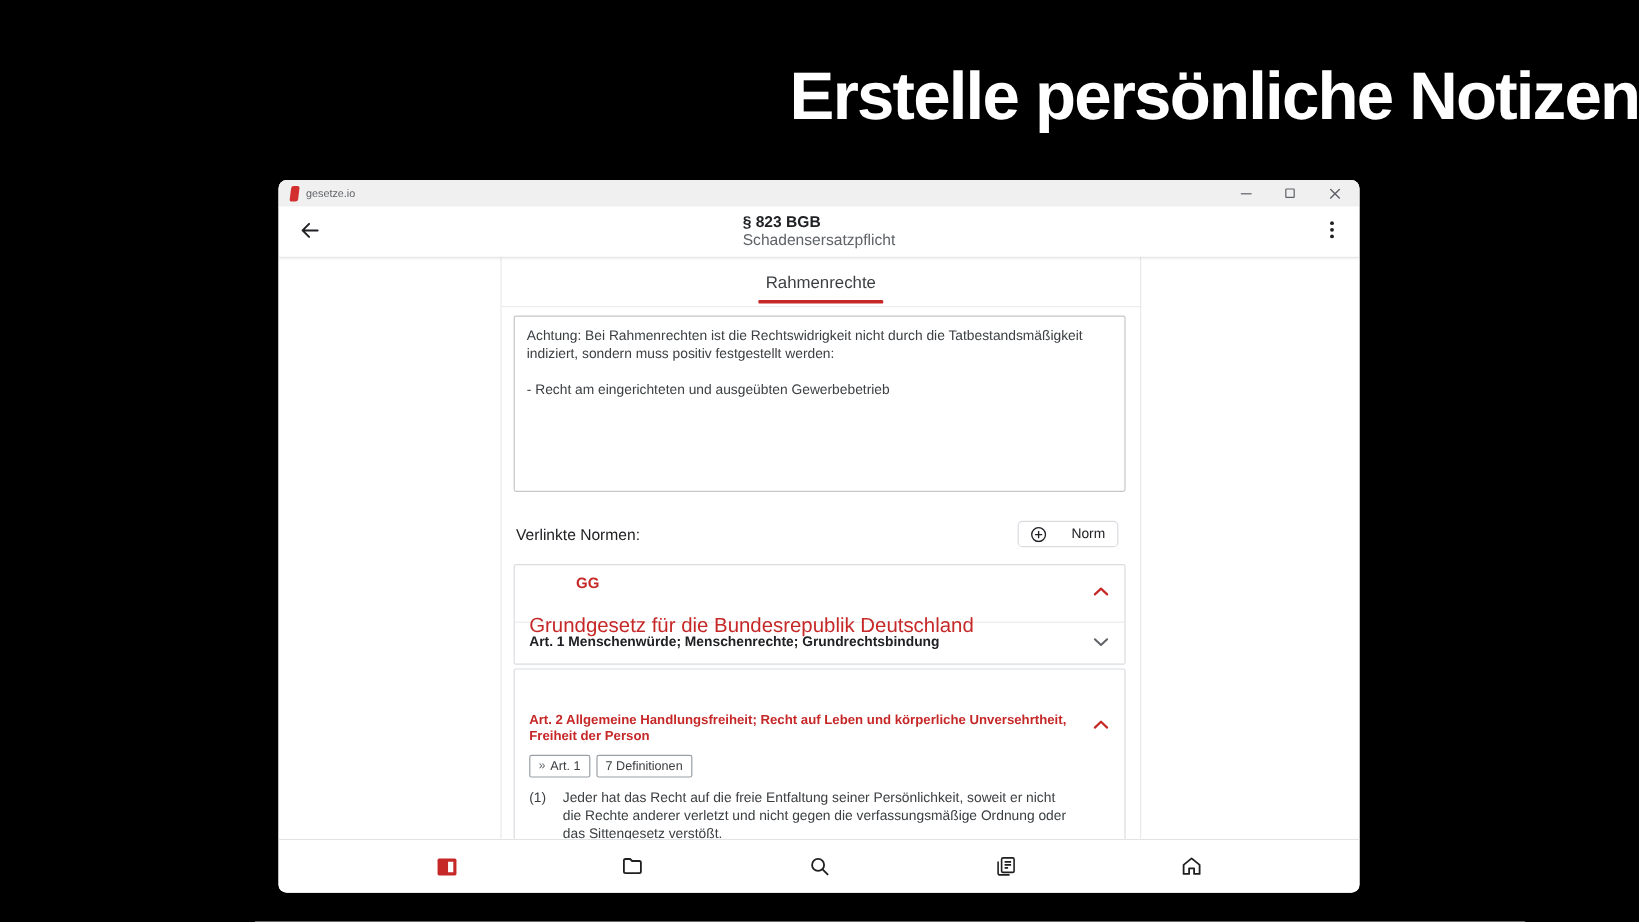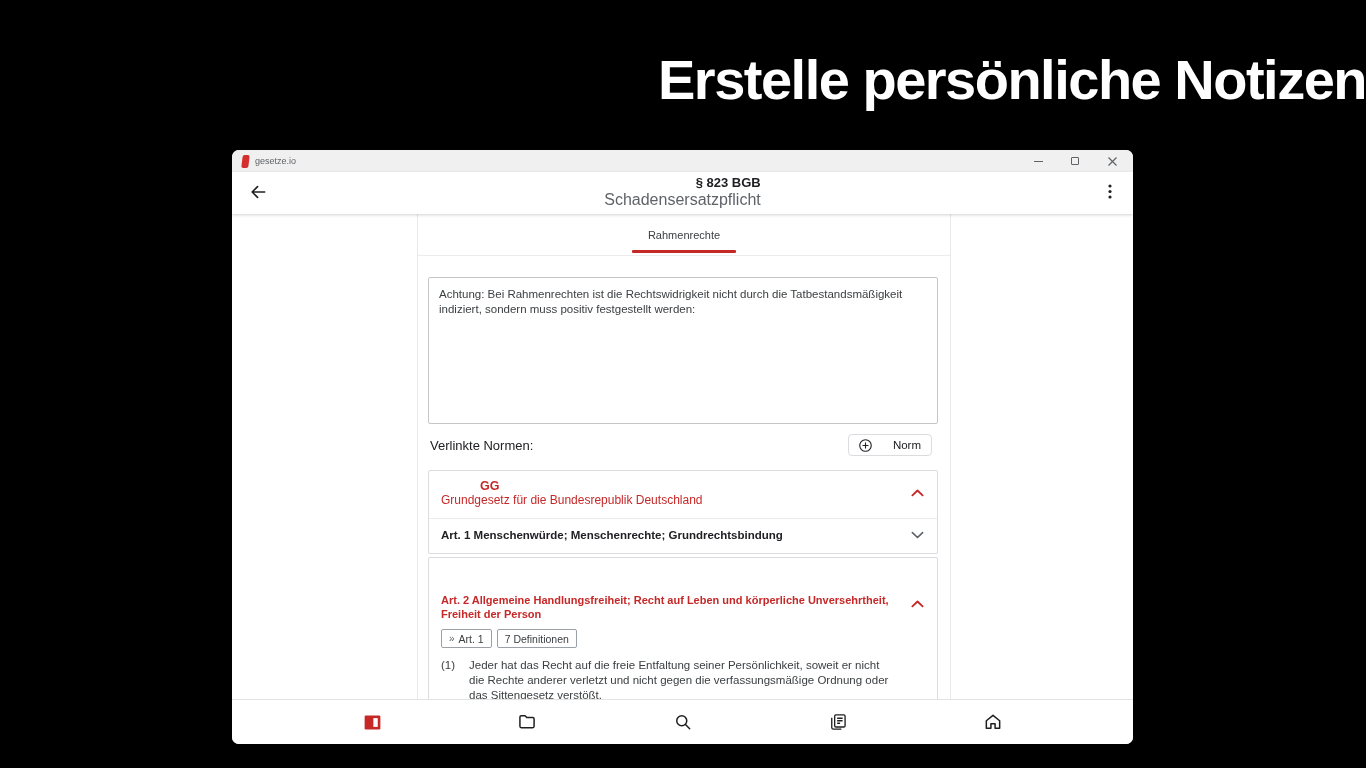--- a/index.html
+++ b/index.html
@@ -38,43 +38,43 @@
   .tb-min-glyph { width:9px; border-top:1px solid #5f6368; }
   .tb-max-glyph { width:8px; height:8px; border:1px solid #5f6368; border-radius:1px; }
 
   
   .app-header {
     flex:0 0 auto; height:42px; background:#fff; position:relative; z-index:3;
     box-shadow:0 1px 3px rgba(0,0,0,.18);
     display:flex; align-items:center; justify-content:center;
   }
   .back-button { position:absolute; left:16px; top:10px; width:22px; height:22px; }
-  .header-center { text-align:right; line-height:1.15; }
+  .header-center { text-align:left; line-height:1.15; }
   .header-title { font-size:13px; font-weight:bold; color:#202124; }
-  .header-subtitle { font-size:16px; color:#5f6368; }
+  .header-subtitle { font-size:13px; color:#5f6368; }
   .kebab-button { position:absolute; right:14px; top:12px; width:18px; height:18px; display:flex; justify-content:center; }
 
   
   .content { position:relative; flex:1 1 auto; background:#fff; overflow:hidden; }
   .col-divider { position:absolute; top:0; bottom:0; width:1px; background:#e9e9e9; }
   .col-divider.left { left:185px; }
   .col-divider.right { left:718px; }
 
   .tab-bar { position:absolute; left:186px; top:0; width:532px; height:42px; border-bottom:1px solid #ececec; }
   .tab {
     position:absolute; left:50%; transform:translateX(-50%); top:0; height:100%;
-    display:flex; align-items:center; font-size:11px; color:#3c4043; padding:0 8px;
+    display:flex; align-items:center; font-size:14px; color:#3c4043; padding:0 8px;
   }
   .tab-underline {
     position:absolute; left:50%; transform:translateX(-50%); bottom:2px;
     width:104px; height:3px; background:#c62828; border-radius:1px;
   }
 
   .note-box {
-    position:absolute; left:196px; top:63px; width:510px; height:147px;
+    position:absolute; left:196px; top:49px; width:510px; height:147px;
     border:1px solid #c6c6c6; border-radius:2px; background:#fff;
     padding:9px 10px; font-size:11.5px; line-height:15px; color:#3c4043;
   }
   .note-gap { height:15px; }
 
   .linked-row { position:absolute; left:196px; top:220px; width:510px; height:24px; }
   .linked-label { position:absolute; left:2px; top:4px; font-size:13px; color:#202124; }
   .norm-button {
     position:absolute; right:6px; top:0; height:22px;
     border:1px solid #dadce0; border-radius:4px; background:#fff;
@@ -84,21 +84,21 @@
 
   .card {
     position:absolute; left:196px; width:510px;
     border:1px solid #dadce0; border-radius:2px; background:#fff;
   }
   .card-1 { top:256px; height:84px; }
   .card-2 { top:343px; height:175px; }
 
   .gg-header { position:relative; padding:8px 40px 6px 12px; height:47px; }
   .gg-abbr { color:#c62828; font-weight:bold; font-size:12.5px;margin-left:39px; }
-  .gg-name { color:#c62828; font-size:12px; margin-top:0; }
+  .gg-name { color:#c62828; font-size:17px; margin-top:19px; }
   .row-divider { height:1px; background:#ececec; }
   .art1-row { position:relative; padding:10px 40px 9px 12px; font-size:11.5px; font-weight:bold; color:#202124; }
   .chev { position:absolute; right:13px; }
   .chev-gg { top:18px; }
   .chev-art1 { top:12px; }
   .chev-art2 { top:14px; }
 
   .art2-header {
     position:relative; padding:7px 42px 4px 12px;
     color:#c62828; font-weight:bold; font-size:11px; line-height:14px;margin-top:28px;
@@ -175,20 +175,21 @@
     <div class="tab-bar">
       <div class="tab">
         <span>Rahmenrechte</span>
       </div>
       <div class="tab-underline"></div>
     </div>
 
     <div class="note-box">
       <div>Achtung: Bei Rahmenrechten ist die Rechtswidrigkeit nicht durch die Tatbestandsmäßigkeit indiziert, sondern muss positiv festgestellt werden:</div>
       <div class="note-gap"></div>
+      <div>- Recht am eingerichteten und ausgeübten Gewerbebetrieb</div>
     </div>
 
     <div class="linked-row">
       <span class="linked-label">Verlinkte Normen:</span>
       <span class="norm-button">
         <svg width="13" height="13" viewBox="0 0 14 14" fill="none" stroke="#202124" stroke-width="1.2">
             <circle cx="7" cy="7" r="6.2"></circle>
             <path d="M7 3.8 V10.2 M3.8 7 H10.2"></path>
           </svg>
         <span>Norm</span>

